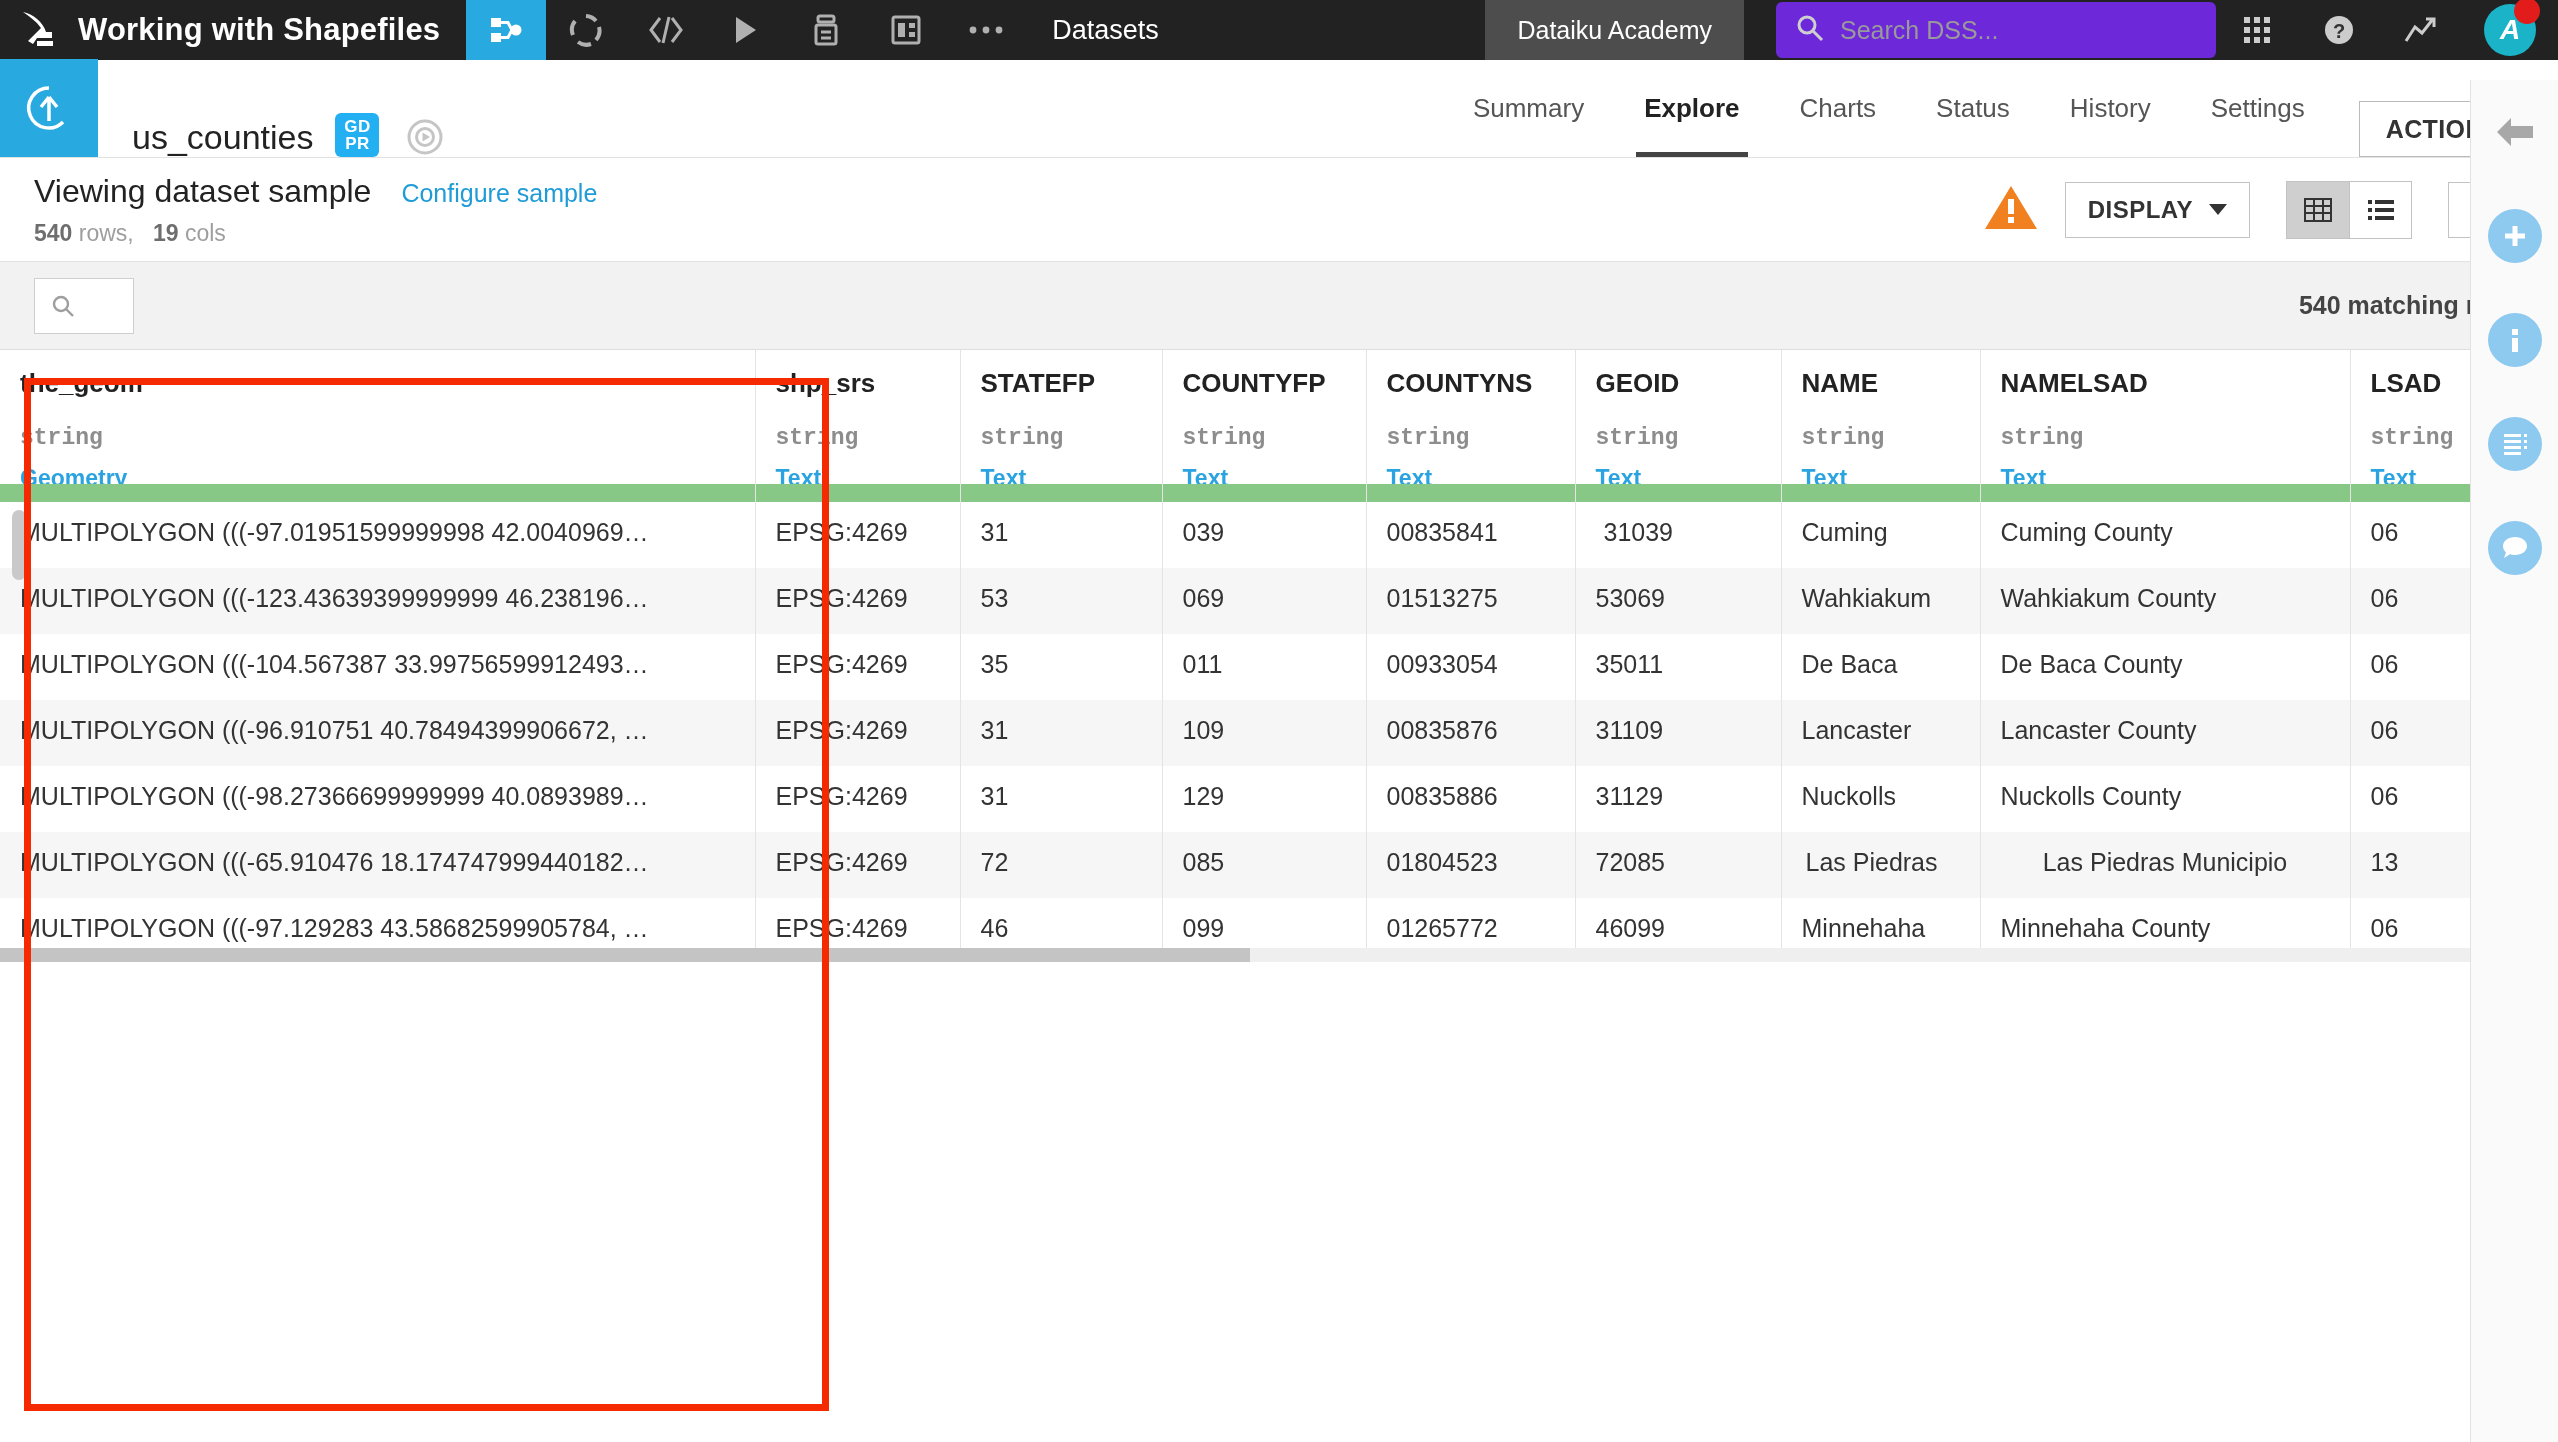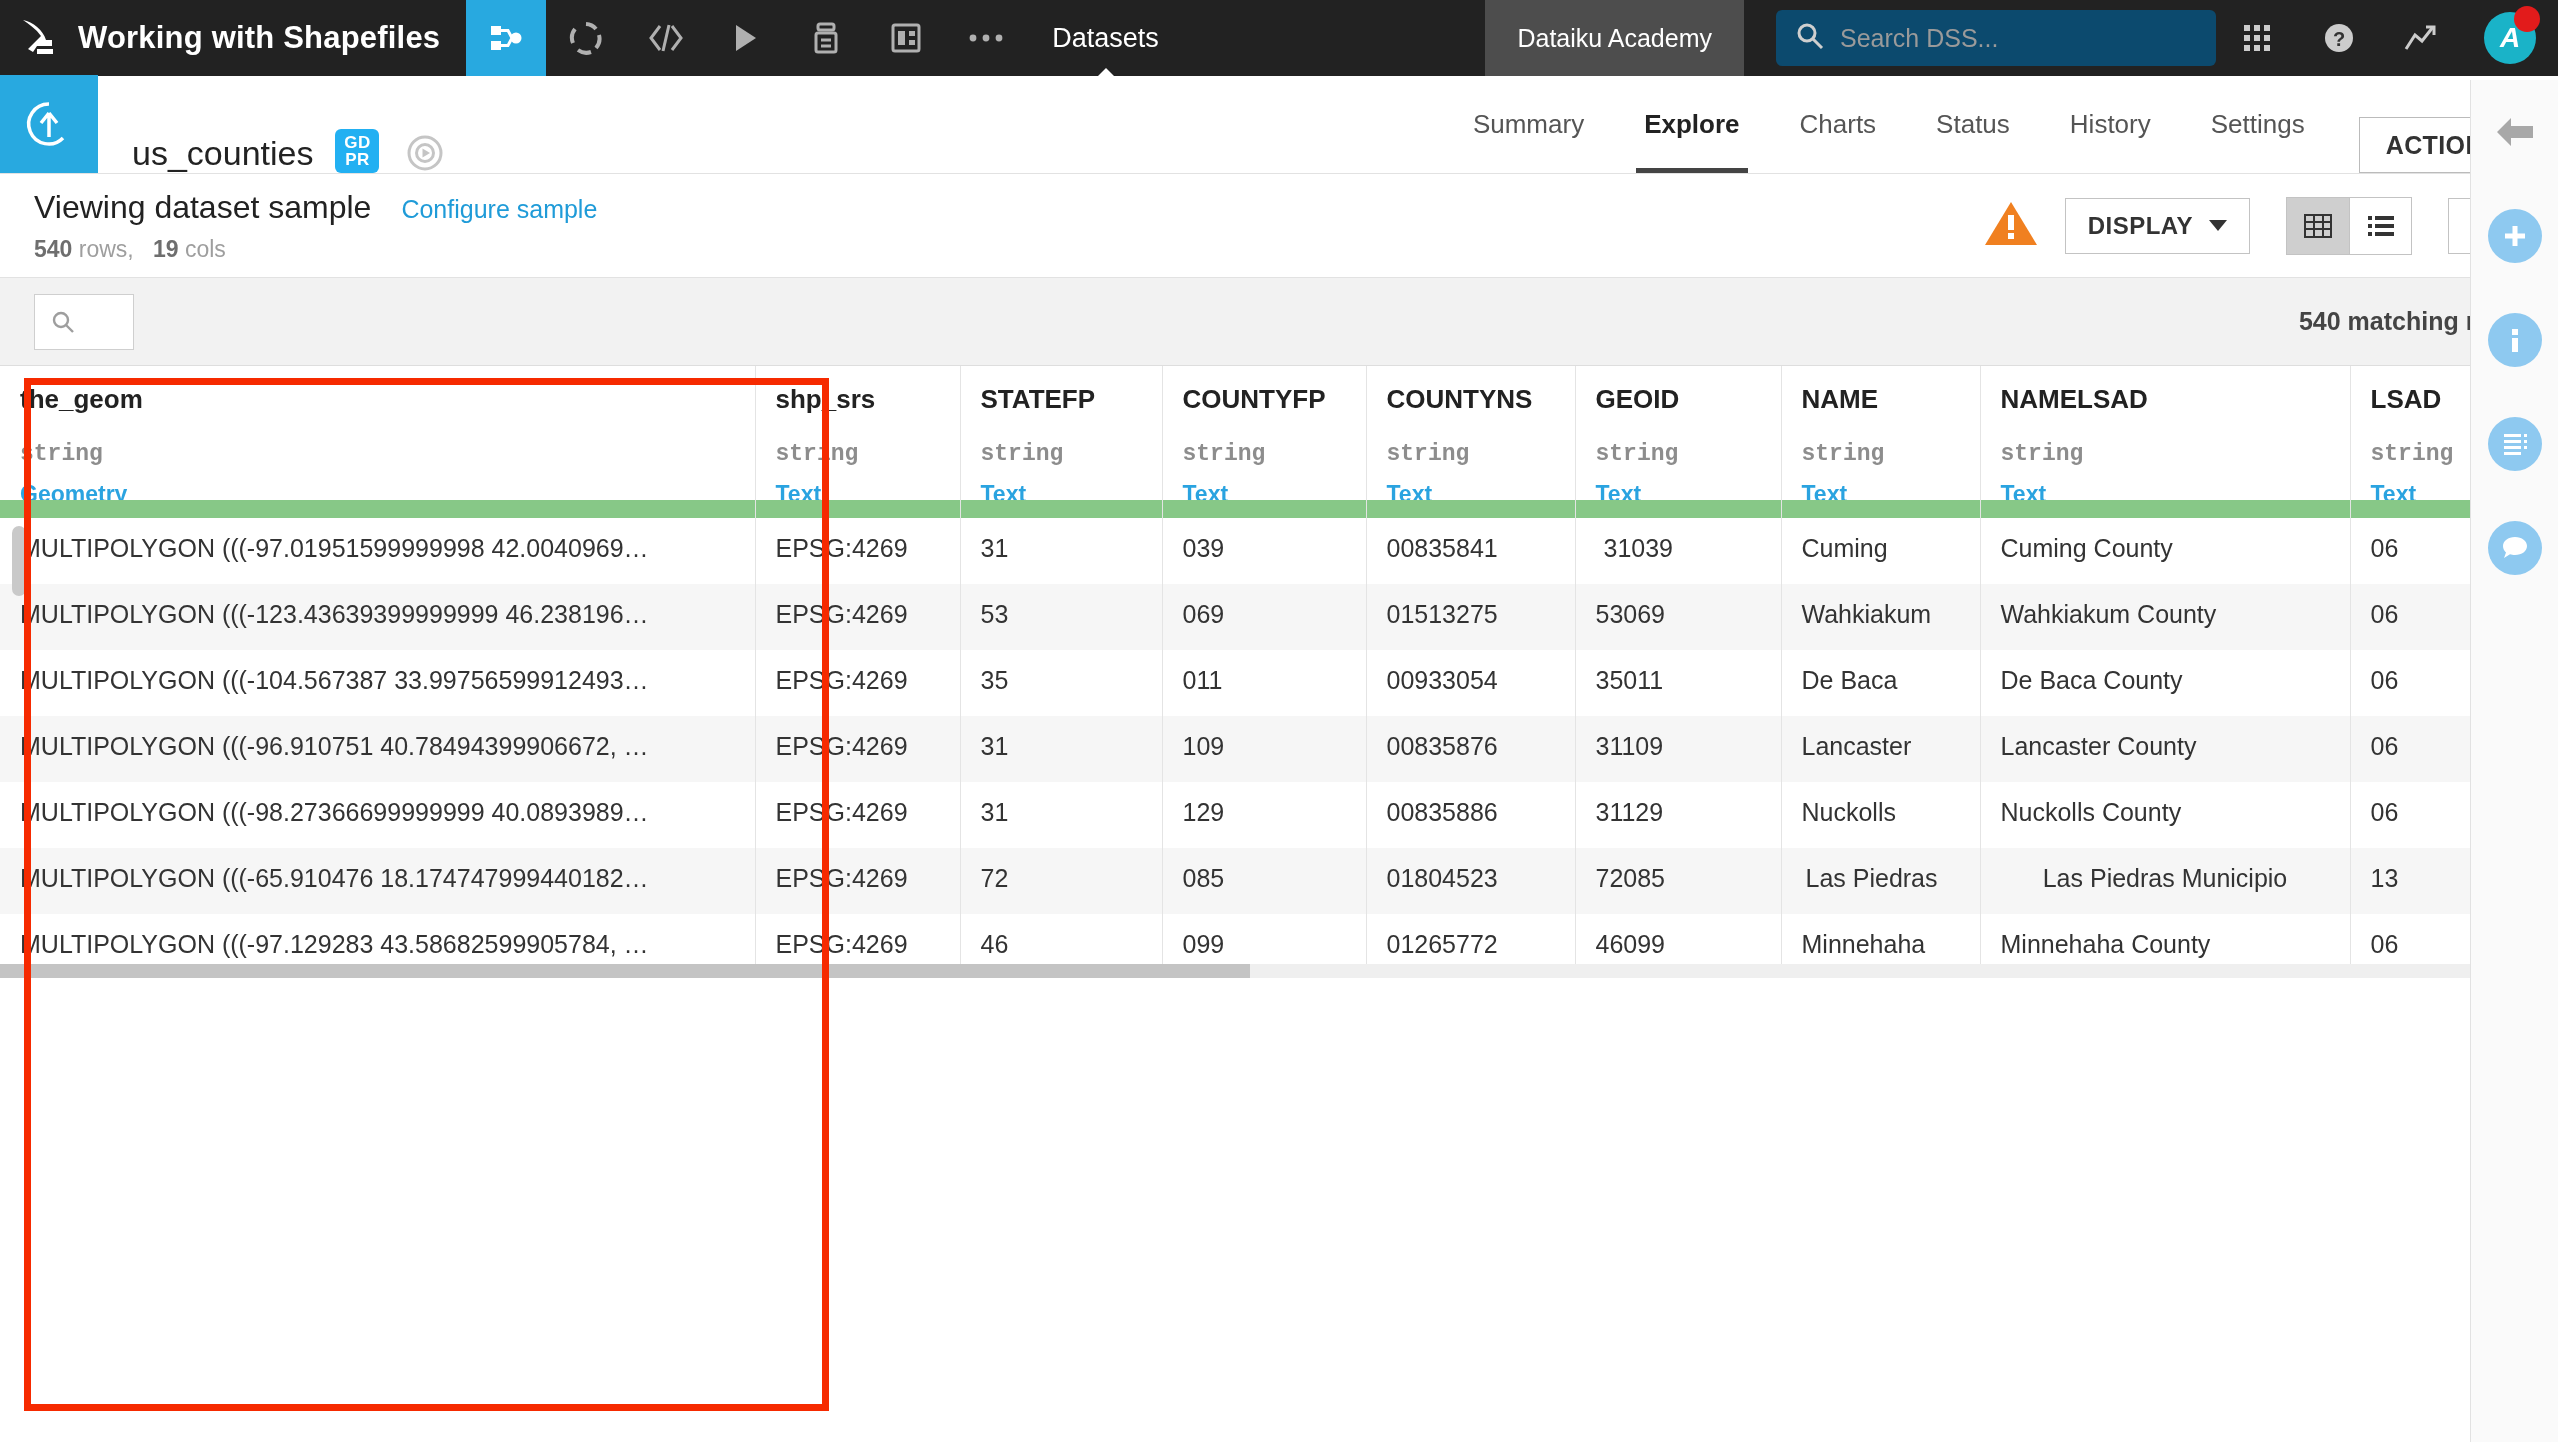--- a/index.html
+++ b/index.html
@@ -5,21 +5,21 @@
   * { box-sizing: border-box; margin: 0; padding: 0; }
   html, body {
     width: 2558px; height: 1442px;
     font-family: "Liberation Sans", sans-serif;
     background: #ffffff;
     overflow: hidden;
   }
 
   
   .topbar {
-    height: 76px; background: #222222;
+    height: 60px; background: #222222;
     display: flex; align-items: center;
     position: relative;
   }
   .dku-logo { width: 78px; height: 80px; display: flex; align-items: center; justify-content: center; }
   .project-title {
     color: #ffffff; font-size: 31px; font-weight: 700;
     letter-spacing: .2px; white-space: nowrap; padding-right: 26px;
   }
   .nav-icon {
     width: 80px; height: 80px; display: flex; align-items: center; justify-content: center;
@@ -34,21 +34,21 @@
     position: absolute; bottom: -1px; left: 50%; transform: translateX(-50%);
     width: 0; height: 0; border-left: 11px solid transparent;
     border-right: 11px solid transparent; border-bottom: 11px solid #ffffff;
   }
   .topbar-right { margin-left: auto; display: flex; align-items: center; height: 80px; }
   .academy-chip {
     background: #4d4d4d; color: #ffffff; font-size: 25px;
     height: 80px; display: flex; align-items: center; padding: 0 32px; white-space: nowrap;
   }
   .search-wrap {
-    margin-left: 32px; background: #0c4a6e; border-radius: 6px;
+    margin-left: 32px; background: #6d28d9; border-radius: 6px;
     height: 56px; width: 440px; display: flex; align-items: center; padding: 0 20px;
   }
   .search-input {
     background: transparent; border: 0; outline: none; color: #cfcfcf;
     font-size: 25px; font-family: "Liberation Sans", sans-serif; margin-left: 16px; width: 100%;
   }
   .search-input::placeholder { color: #9a9a9a; }
   .top-ic { width: 82px; height: 80px; display: flex; align-items: center; justify-content: center; color: #cccccc; }
   .avatar-wrap { width: 96px; height: 80px; display: flex; align-items: center; justify-content: center; position: relative; }
   .avatar {

